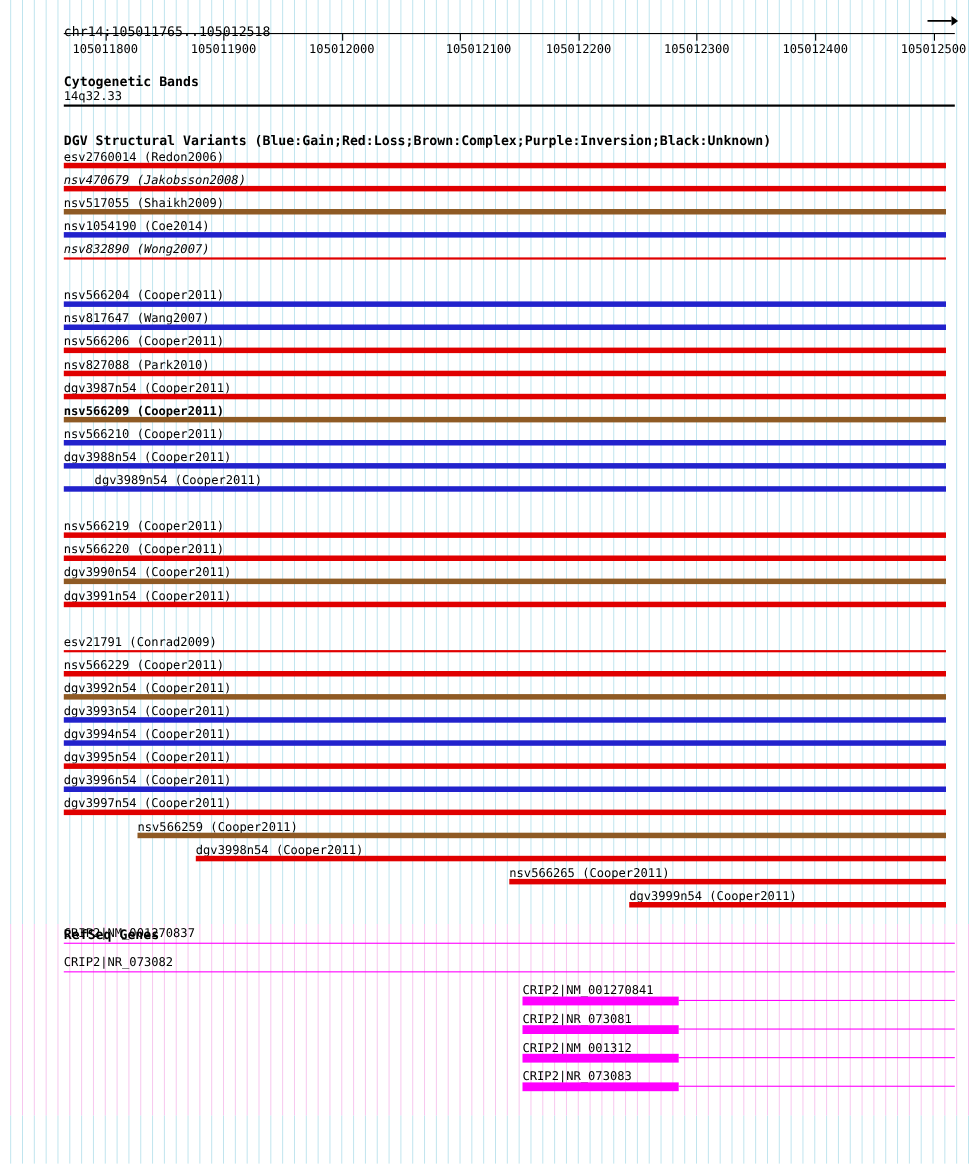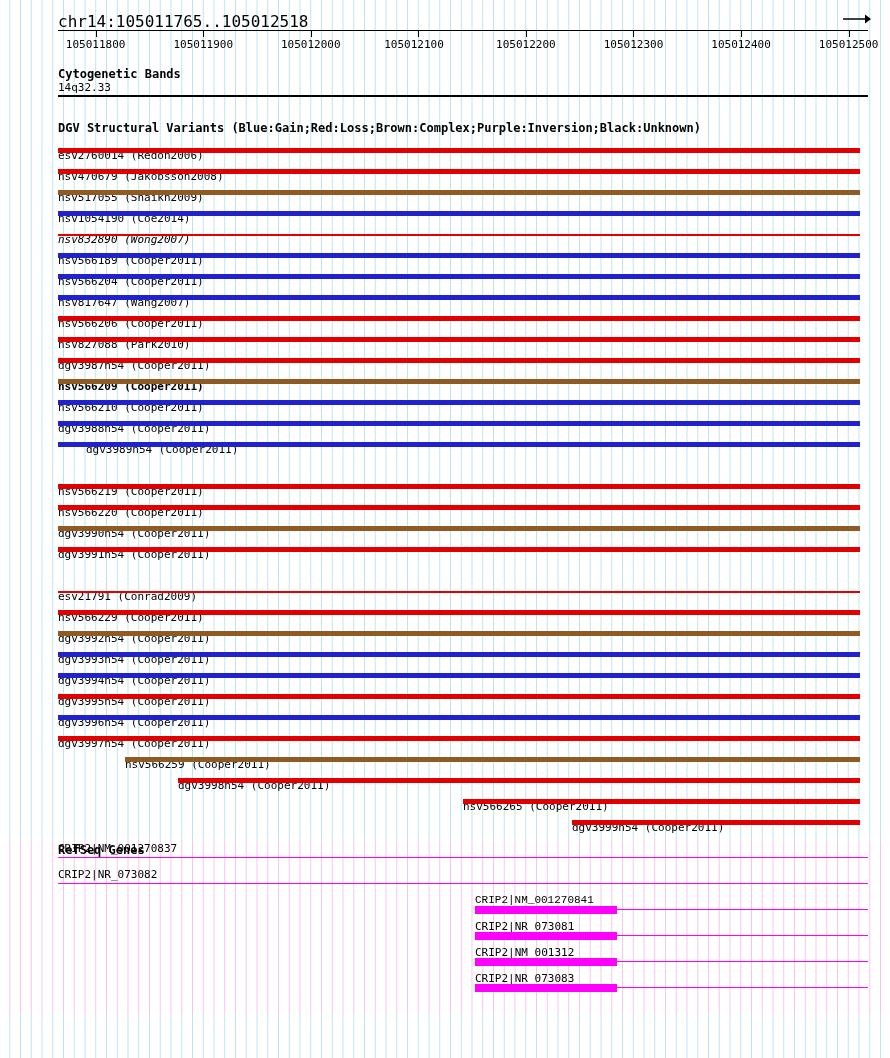--- a/index.html
+++ b/index.html
@@ -5,34 +5,34 @@
   html,body{margin:0;padding:0}
   body{width:890px;height:1058px;background:#fff;color:#000;
        font-family:"DejaVu Sans Mono","Liberation Mono",monospace}
   #screen{position:relative;width:890px;height:1058px;overflow:hidden;background:#fff}
   .layer{position:absolute;left:0;top:0;width:100%;height:100%}
   #grid{background-image:linear-gradient(to right,var(--grid,#bfe4ee) 1px,transparent 1px);
         background-size:10.76px 100%;background-position:63px 0}
   #grid-pink{position:absolute;left:0;top:840px;width:890px;height:174px;background-color:#fff;
         background-image:linear-gradient(to right,var(--grid-pink,#f6c6ee) 1px,transparent 1px);
         background-size:10.76px 100%;background-position:63px 0}
-  #region-title{position:absolute;left:58px;top:12px;font-size:16px;white-space:nowrap}
+  #region-title{position:absolute;left:58px;top:22px;font-size:12px;white-space:nowrap}
   #arrow{position:absolute;left:843px;top:13px}
   #ruler{position:absolute;left:0;top:0;width:878px;height:56px}
   #ruler-line{position:absolute;left:58px;top:30px;width:810px;height:1px;background:#000}
   .tick{position:absolute;top:30px;width:1px;height:7px;background:#000}
   .tick-label{position:absolute;top:38px;font-size:11px;transform:translateX(-50%);white-space:nowrap}
   .hdr{position:absolute;font-weight:bold;font-size:12px;white-space:nowrap}
   #cyto-title{left:58px;top:67px}
   #cyto-band-label{position:absolute;left:58px;top:81px;font-size:11px;white-space:nowrap}
   #cyto-line{position:absolute;left:58px;top:95px;width:810px;height:2px;background:#000}
   #dgv-title{left:58px;top:121px}
   #dgv-rows{position:absolute;left:0;top:136px;width:890px;height:693px}
   .vrow{position:absolute;left:0;width:890px;height:21px}
-  .vlabel{position:absolute;top:13px;font-size:11px;white-space:nowrap}
+  .vlabel{position:absolute;top:0;font-size:11px;white-space:nowrap}
   .vbar{position:absolute;top:12px;height:5px}
   #refseq-title{left:58px;top:843px}
   #refseq-rows{position:absolute;left:0;top:842px;width:870px;height:160px}
   .grow{position:absolute;left:0;width:890px;height:26px}
   .glabel{position:absolute;top:0;font-size:11px;white-space:nowrap}
   .gbar{position:absolute;top:12px;height:8px}
   .gline{position:absolute;top:15px;height:1px}
 </style>
 </head>
 <body>
@@ -50,60 +50,56 @@
 
   <div id="ruler">
     <div id="ruler-line"></div>
   <div class="tick" style="left: 95.6494px;"></div>
       <div class="tick-label" style="left: 95.6494px;">105011800</div>
       <div class="tick" style="left: 203.219px;"></div>
       <div class="tick-label" style="left: 203.219px;">105011900</div>
       <div class="tick" style="left: 310.789px;"></div>
       <div class="tick-label" style="left: 310.789px;">105012000</div>
       <div class="tick" style="left: 418.359px;"></div>
-      <div class="tick-label" style="left: 414px;">105012100</div>
+      <div class="tick-label" style="left: 435px;">105012100</div>
       <div class="tick" style="left: 525.928px;"></div>
       <div class="tick-label" style="left: 525.928px;">105012200</div>
       <div class="tick" style="left: 633.498px;"></div>
       <div class="tick-label" style="left: 633.498px;">105012300</div>
       <div class="tick" style="left: 741.068px;"></div>
       <div class="tick-label" style="left: 741.068px;">105012400</div>
       <div class="tick" style="left: 848.637px;"></div>
       <div class="tick-label" style="left: 848.637px;">105012500</div>
     </div>
 
   <div id="cyto-title" class="hdr">Cytogenetic Bands</div>
   <div id="cyto-band-label">14q32.33</div>
   <div id="cyto-line"></div>
 
   <div id="dgv-title" class="hdr">DGV Structural Variants (Blue:Gain;Red:Loss;Brown:Complex;Purple:Inversion;Black:Unknown)</div>
   <div id="dgv-rows">
       <div class="vrow" style="top: 0px;">
         <div class="vlabel" style="left: 58px;">esv2760014 (Redon2006)</div>
         <div class="vbar" style="left: 58px; width: 802px; background: rgb(224, 0, 0);"></div>
       </div>
-      <div class="vrow" style="top: 21px;">
+      <div class="vrow" style="top: 21px; font-style: italic;">
         <div class="vlabel" style="left: 58px;">nsv470679 (Jakobsson2008)</div>
         <div class="vbar" style="left: 58px; width: 802px; background: rgb(224, 0, 0);"></div>
       </div>
       <div class="vrow" style="top: 42px;">
         <div class="vlabel" style="left: 58px;">nsv517055 (Shaikh2009)</div>
         <div class="vbar" style="left: 58px; width: 802px; background: rgb(143, 90, 36);"></div>
       </div>
       <div class="vrow" style="top: 63px;">
         <div class="vlabel" style="left: 58px;">nsv1054190 (Coe2014)</div>
         <div class="vbar" style="left: 58px; width: 802px; background: rgb(34, 34, 204);"></div>
       </div>
       <div class="vrow" style="top: 84px; font-style: italic;">
         <div class="vlabel" style="left: 58px;">nsv832890 (Wong2007)</div>
         <div class="vbar" style="left: 58px; width: 802px; background: rgb(224, 0, 0); height: 2px; top: 14px;"></div>
-      </div>
-      <div class="vrow" style="top: 105px;">
-        <div class="vlabel" style="left: 58px;">nsv566189 (Cooper2011)</div>
-        <div class="vbar" style="left: 58px; width: 802px; background: rgb(34, 34, 204);"></div>
       </div>
       <div class="vrow" style="top: 126px;">
         <div class="vlabel" style="left: 58px;">nsv566204 (Cooper2011)</div>
         <div class="vbar" style="left: 58px; width: 802px; background: rgb(34, 34, 204);"></div>
       </div>
       <div class="vrow" style="top: 147px;">
         <div class="vlabel" style="left: 58px;">nsv817647 (Wang2007)</div>
         <div class="vbar" style="left: 58px; width: 802px; background: rgb(34, 34, 204);"></div>
       </div>
       <div class="vrow" style="top: 168px;">
@@ -203,21 +199,21 @@
   <div id="refseq-title" class="hdr">RefSeq Genes</div>
   <div id="refseq-rows">
       <div class="grow" style="top: 0px;">
         <div class="glabel" style="left: 58px;">CRIP2|NM_001270837</div>
         <div class="gline" style="left: 58px; width: 810px; background: rgb(255, 0, 255);"></div>
       </div>
       <div class="grow" style="top: 26px;">
         <div class="glabel" style="left: 58px;">CRIP2|NR_073082</div>
         <div class="gline" style="left: 58px; width: 810px; background: rgb(255, 0, 255);"></div>
       </div>
-      <div class="grow" style="top: 52px; font-family: Liberation Mono, monospace;">
+      <div class="grow" style="top: 52px;">
         <div class="glabel" style="left: 475px;">CRIP2|NM_001270841</div>
         <div class="gbar" style="left: 475px; width: 142px; background: rgb(255, 0, 255);"></div>
         <div class="gline" style="left: 617px; width: 251px; background: rgb(255, 0, 255);"></div>
       </div>
       <div class="grow" style="top: 78px;">
         <div class="glabel" style="left: 475px;">CRIP2|NR_073081</div>
         <div class="gbar" style="left: 475px; width: 142px; background: rgb(255, 0, 255);"></div>
         <div class="gline" style="left: 617px; width: 251px; background: rgb(255, 0, 255);"></div>
       </div>
       <div class="grow" style="top: 104px;">

